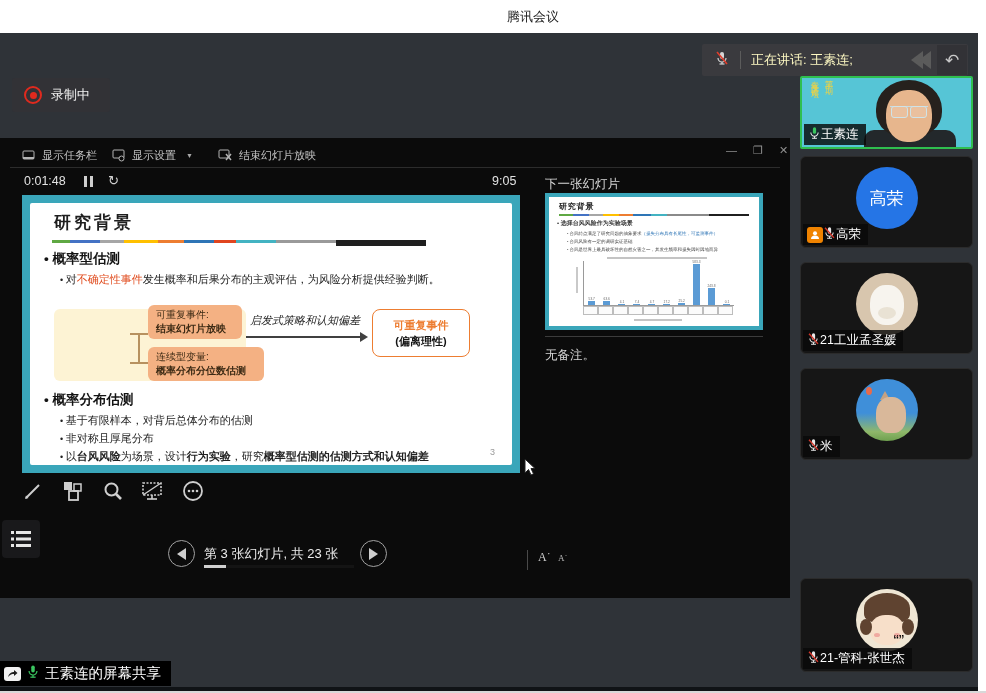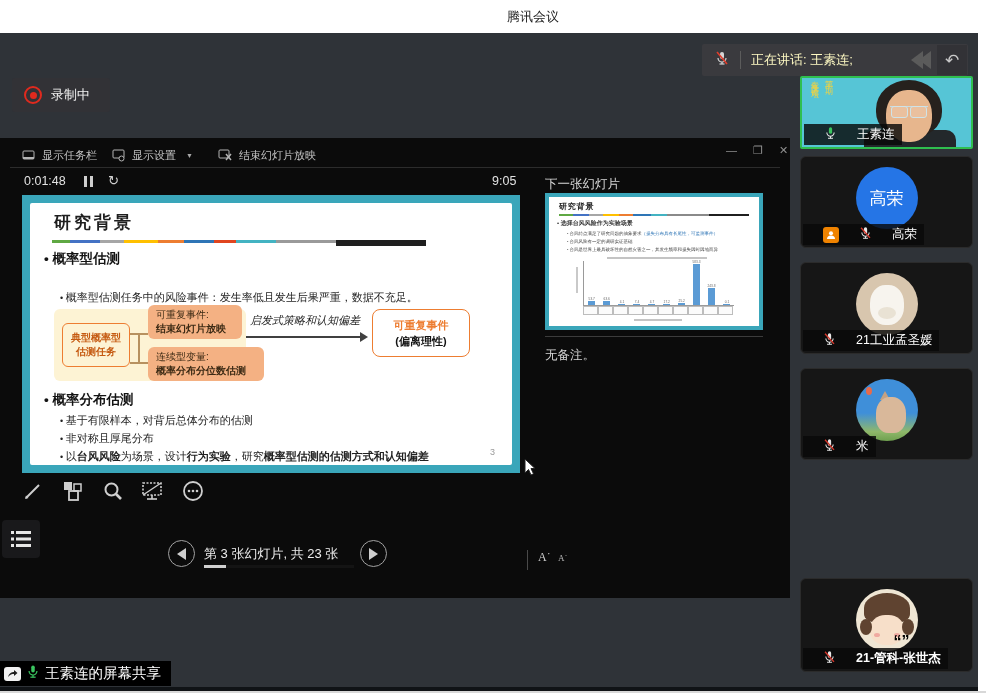--- a/index.html
+++ b/index.html
@@ -135,23 +135,23 @@
 
   
   .share{left:0;top:661px;height:25px;background:#000;display:flex;align-items:center;gap:5px;padding:0 10px 0 4px;}
   .share .txt{font-size:14.5px;color:#fff;white-space:nowrap;}
   .ss-icon{width:17px;height:14px;background:#f2f2f2;border-radius:3px;display:flex;align-items:center;justify-content:center;}
 
   
   .tile{left:800px;width:173px;background:#161616;border:1px solid #2b2b2b;border-radius:6px;box-sizing:border-box;overflow:hidden;}
   .t1{top:76px;height:73px;background:#56c5d6;border:2px solid #2fbf4f;border-radius:2px;}
   .t2{top:156px;height:92px;} .t3{top:262px;height:92px;} .t4{top:368px;height:92px;}
-  .t5{top:472px;height:94px;} .t6{top:578px;height:94px;font-weight:bold;}
+  .t5{top:472px;height:94px;} .t6{top:578px;height:94px;}
   .name-tag{position:absolute;left:2px;bottom:2px;height:21px;background:rgba(8,8,8,.82);display:flex;
-            align-items:center;gap:20px;padding:0 7px 0 20px;}
+            align-items:center;gap:0;padding:0 7px 0 4px;}
   .name-tag .txt{font-size:12.5px;color:#fff;white-space:nowrap;}
   .avatar{position:absolute;left:50%;top:10px;transform:translateX(-50%);width:62px;height:62px;border-radius:50%;overflow:hidden;}
   .av-blue{background:#2575e6;display:flex;align-items:center;justify-content:center;color:#fff;font-size:17px;}
   .role-icon{width:16px;height:16px;background:#f08300;border-radius:3px;display:flex;align-items:center;justify-content:center;}
   
   .vtext{position:absolute;color:#e8d24a;font-size:8px;writing-mode:vertical-rl;letter-spacing:2px;top:-4px;}
   .vt-r{left:20px;} .vt-l{left:6px;}
   .face-hair{position:absolute;left:74px;top:2px;width:66px;height:58px;background:#26211d;border-radius:50% 50% 45% 45%;}
   .face{position:absolute;left:84px;top:12px;width:46px;height:52px;background:#e7b68d;border-radius:46%;}
   .glasses{position:absolute;left:88px;top:28px;width:38px;height:10px;border-top:1.5px solid #c8dde2;}
@@ -267,27 +267,26 @@
             <i style="width:34px;background:#ffc000"></i>
           <i style="width:26px;background:#ed7d31"></i>
             <i style="width:30px;background:#2e75b6"></i>
           <i style="width:22px;background:#e0451f"></i>
             <i style="width:40px;background:#43b3c2"></i>
           <i style="width:60px;background:#9a9a9a"></i>
             <i class="e" style="width:90px;background:#1f1f1f"></i>
         </div>
 
         <div class="a h1 bullet">概率型估测</div>
-        <div class="a sb sb2 sub">概率型估测任务中的风险事件：发生率低且发生后果严重，数据不充足。</div>
+        <div class="a sb sb1 sub"><span>对</span><span class="red">不确定性事件</span><span>发生概率和后果分布的主观评估，为风险分析提供经验判断。</span></div>
 
         <div class="a cream"></div>
         <div class="a conn c1"></div>
         <div class="a conn c2"></div>
         <div class="a conn c3"></div>
-        <div class="a dbox left-box"><span>典型概率型</span><b>估测任务</b></div>
         <div class="a dbox top-box"><span>可重复事件:</span><b>结束幻灯片放映</b></div>
         <div class="a dbox bot-box"><span>连续型变量:</span><b>概率分布分位数估测</b></div>
         <div class="a arrow-label">启发式策略和认知偏差</div>
         <div class="a arrow-line"></div>
         <i class="a tri arrow-head"></i>
         <div class="a res-box"><span class="l1">可重复事件</span><br><span class="l2">(偏离理性)</span></div>
 
         <div class="a h2 bullet">概率分布估测</div>
         <div class="a sb sb3 sub">基于有限样本，对背后总体分布的估测</div>
         <div class="a sb sb4 sub">非对称且厚尾分布</div>

